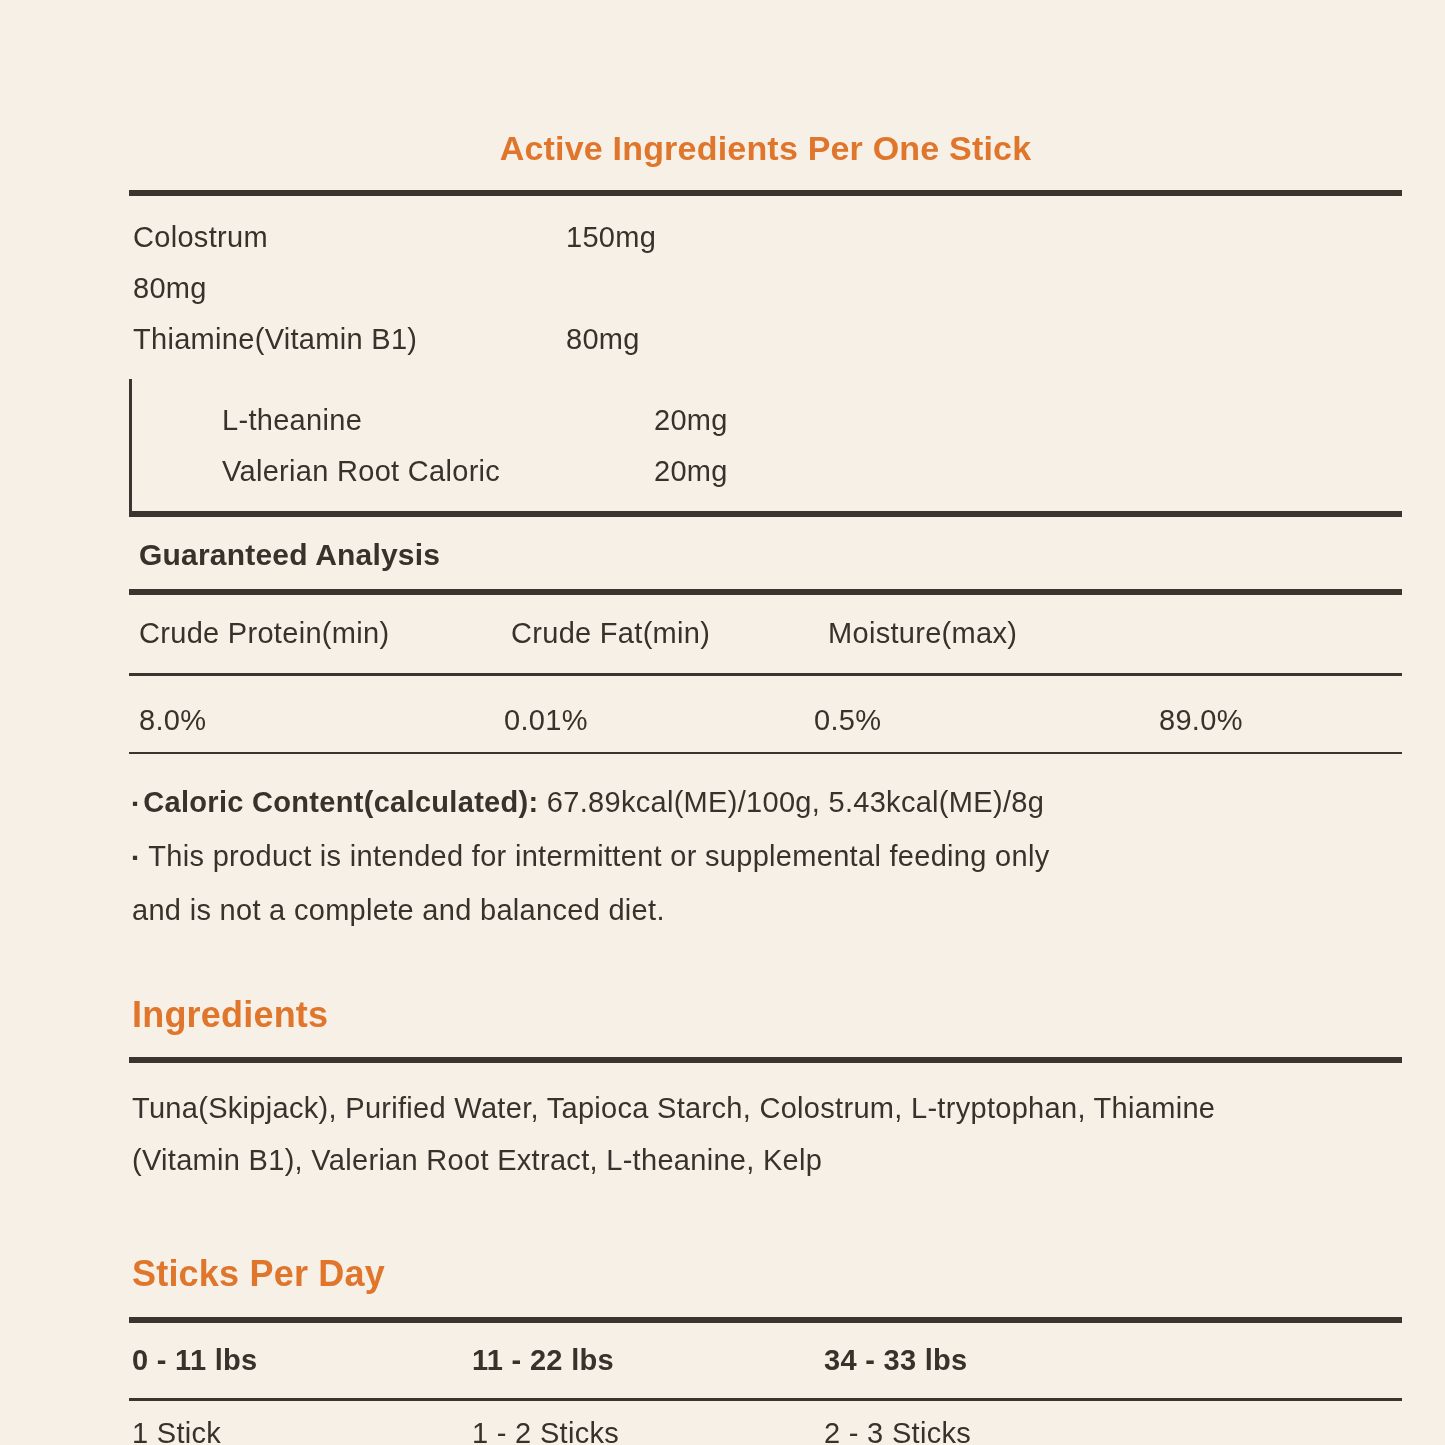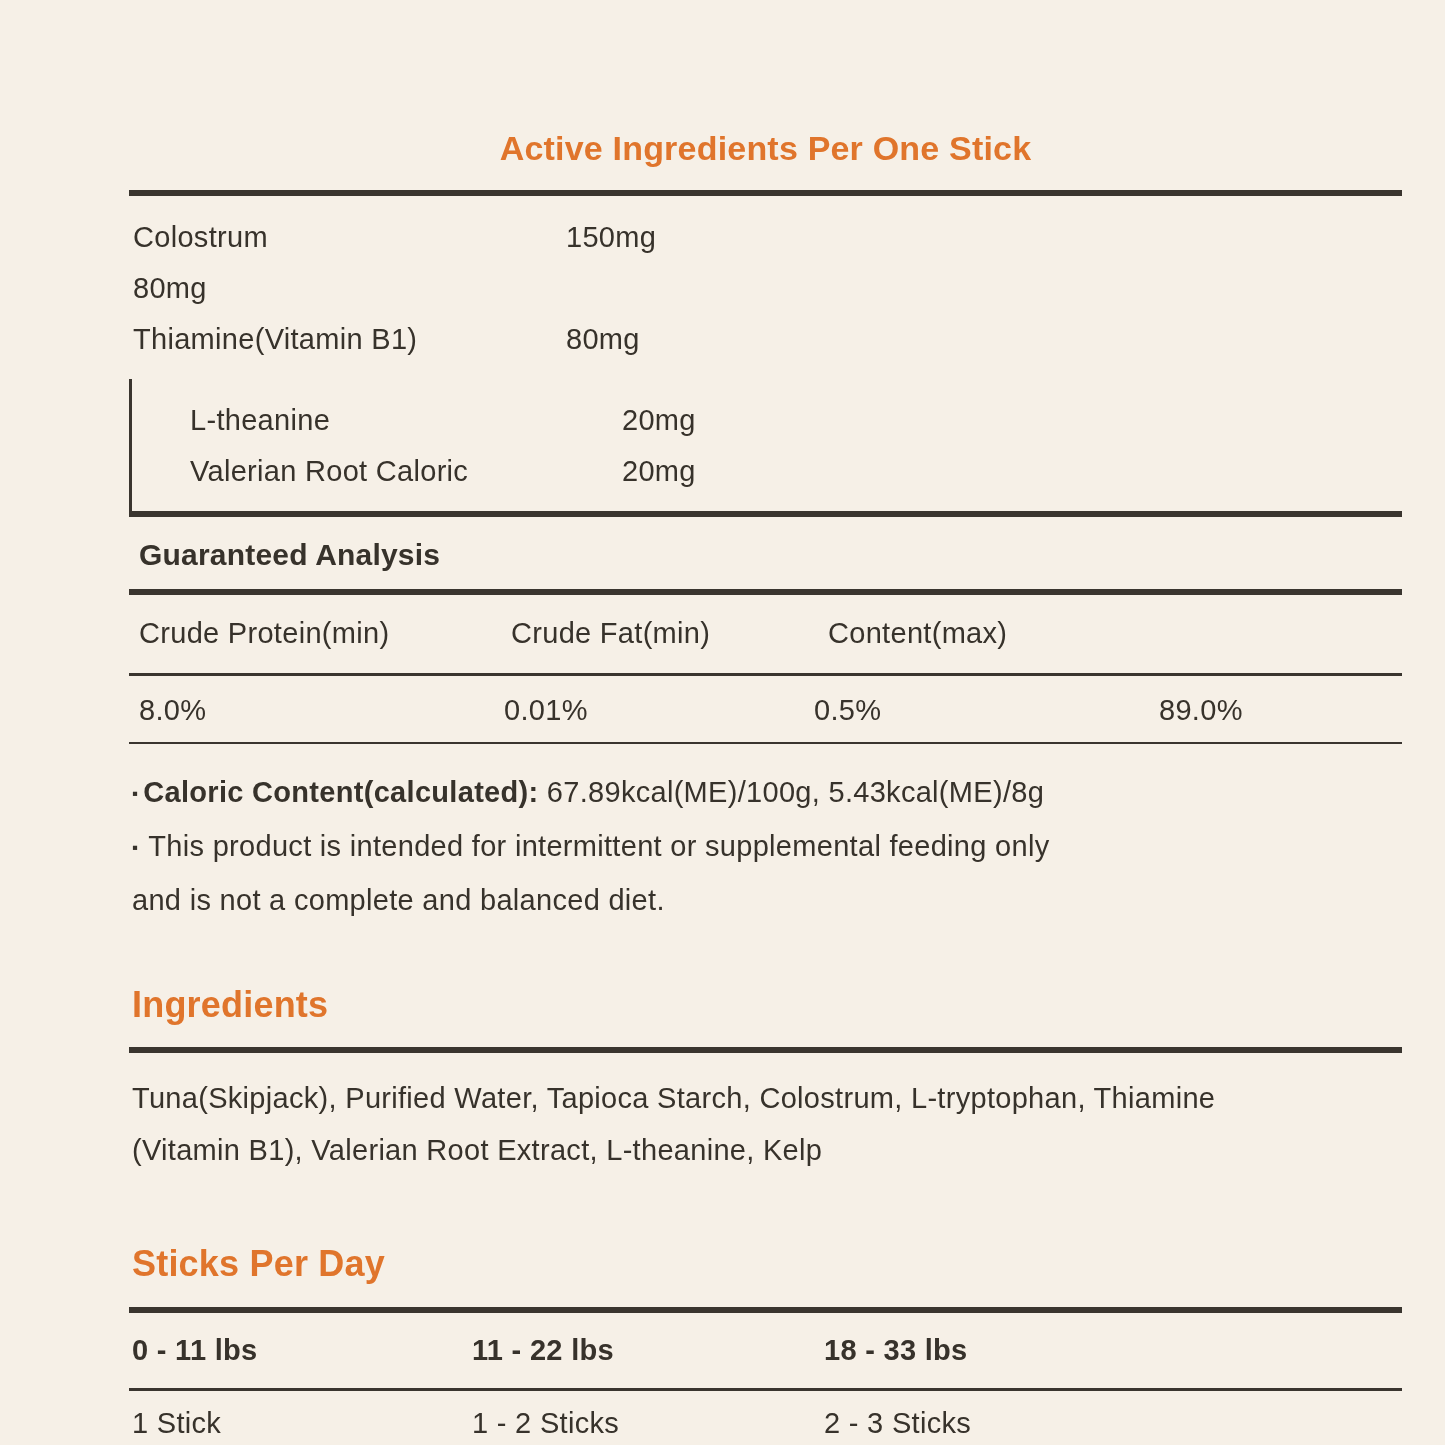--- a/index.html
+++ b/index.html
@@ -30,38 +30,38 @@
 
   
   .ai-table {
     margin-top:23px;
     border-top:6px solid var(--rule, #3a352f);
     border-bottom:6px solid var(--rule, #3a352f);
     display:flex;
     flex-direction:column;
   }
   .ai-left  { width:625px; padding:16px 0 14px 4px; }
-  .ai-right { flex:1; border-left:3px solid var(--rule, #3a352f); padding:16px 0 14px 58px; }
+  .ai-right { flex:1; border-left:3px solid var(--rule, #3a352f); padding:16px 0 14px 90px; }
   .ai-row  { height:51px; display:flex; align-items:center; font-size:29px; letter-spacing:0.3px; }
   .ai-left  .ai-name { width:433px; }
   .ai-right .ai-name { width:432px; }
 
   
   .ga-title {
     margin-top:20px; padding-left:10px;
     font-size:30px; line-height:36px; font-weight:bold; letter-spacing:0.2px;
   }
   .ga-rule1 { margin-top:16px; }
   .ga-grid {
     display:grid;
     grid-template-columns:365px 310px 345px 1fr;
     font-size:29px; letter-spacing:0.3px;
   }
   .ga-headers { padding:22px 0 23px 10px;gap:7px; }
-  .ga-values  { padding:18px 0 15px 10px; }
+  .ga-values  { padding:28px 0 15px 10px; }
 
   
   .notes { margin-top:22px; padding-left:3px; font-size:29px; line-height:52px; letter-spacing:0.3px; }
   .bullet { font-size:17px; vertical-align:3px; }
   .note-caloric .bullet { margin-right:5px; }
   .note-feeding .bullet { margin-right:10px; }
   .caloric-label { font-weight:bold; }
 
   
   .sec-title {
@@ -116,21 +116,21 @@
           <span class="ai-amt">20mg</span>
         </div>
       </div>
     </div>
 
     <h2 class="ga-title">Guaranteed Analysis</h2>
     <div class="rule-thick ga-rule1"></div>
     <div class="ga-grid ga-headers">
       <span>Crude Protein(min)</span>
       <span>Crude Fat(min)</span>
-      <span>Content(max)</span>
+      <span>Moisture(max)</span>
     </div>
     <div class="rule-mid"></div>
     <div class="ga-grid ga-values">
       <span>8.0%</span>
       <span>0.01%</span>
       <span>0.5%</span>
       <span>89.0%</span>
     </div>
     <div class="rule-thin"></div>
 
@@ -141,21 +141,21 @@
 
     <h2 class="sec-title ing-title">Ingredients</h2>
     <div class="rule-thick ing-rule"></div>
     <p class="ing-text"><span>Tuna(Skipjack), Purified Water, Tapioca Starch, Colostrum, L-tryptophan, Thiamine</span><br><span>(Vitamin B1), Valerian Root Extract, L-theanine, Kelp</span></p>
 
     <h2 class="sec-title spd-title">Sticks Per Day</h2>
     <div class="rule-thick spd-rule1"></div>
     <div class="spd-grid spd-headers">
       <span>0 - 11 lbs</span>
       <span>11 - 22 lbs</span>
-      <span>18 - 33 lbs</span>
+      <span>34 - 33 lbs</span>
     </div>
     <div class="rule-mid"></div>
     <div class="spd-grid spd-values">
       <span>1 Stick</span>
       <span>1 - 2 Sticks</span>
       <span>2 - 3 Sticks</span>
     </div>
     <div class="rule-thin"></div>
 
   </div>

